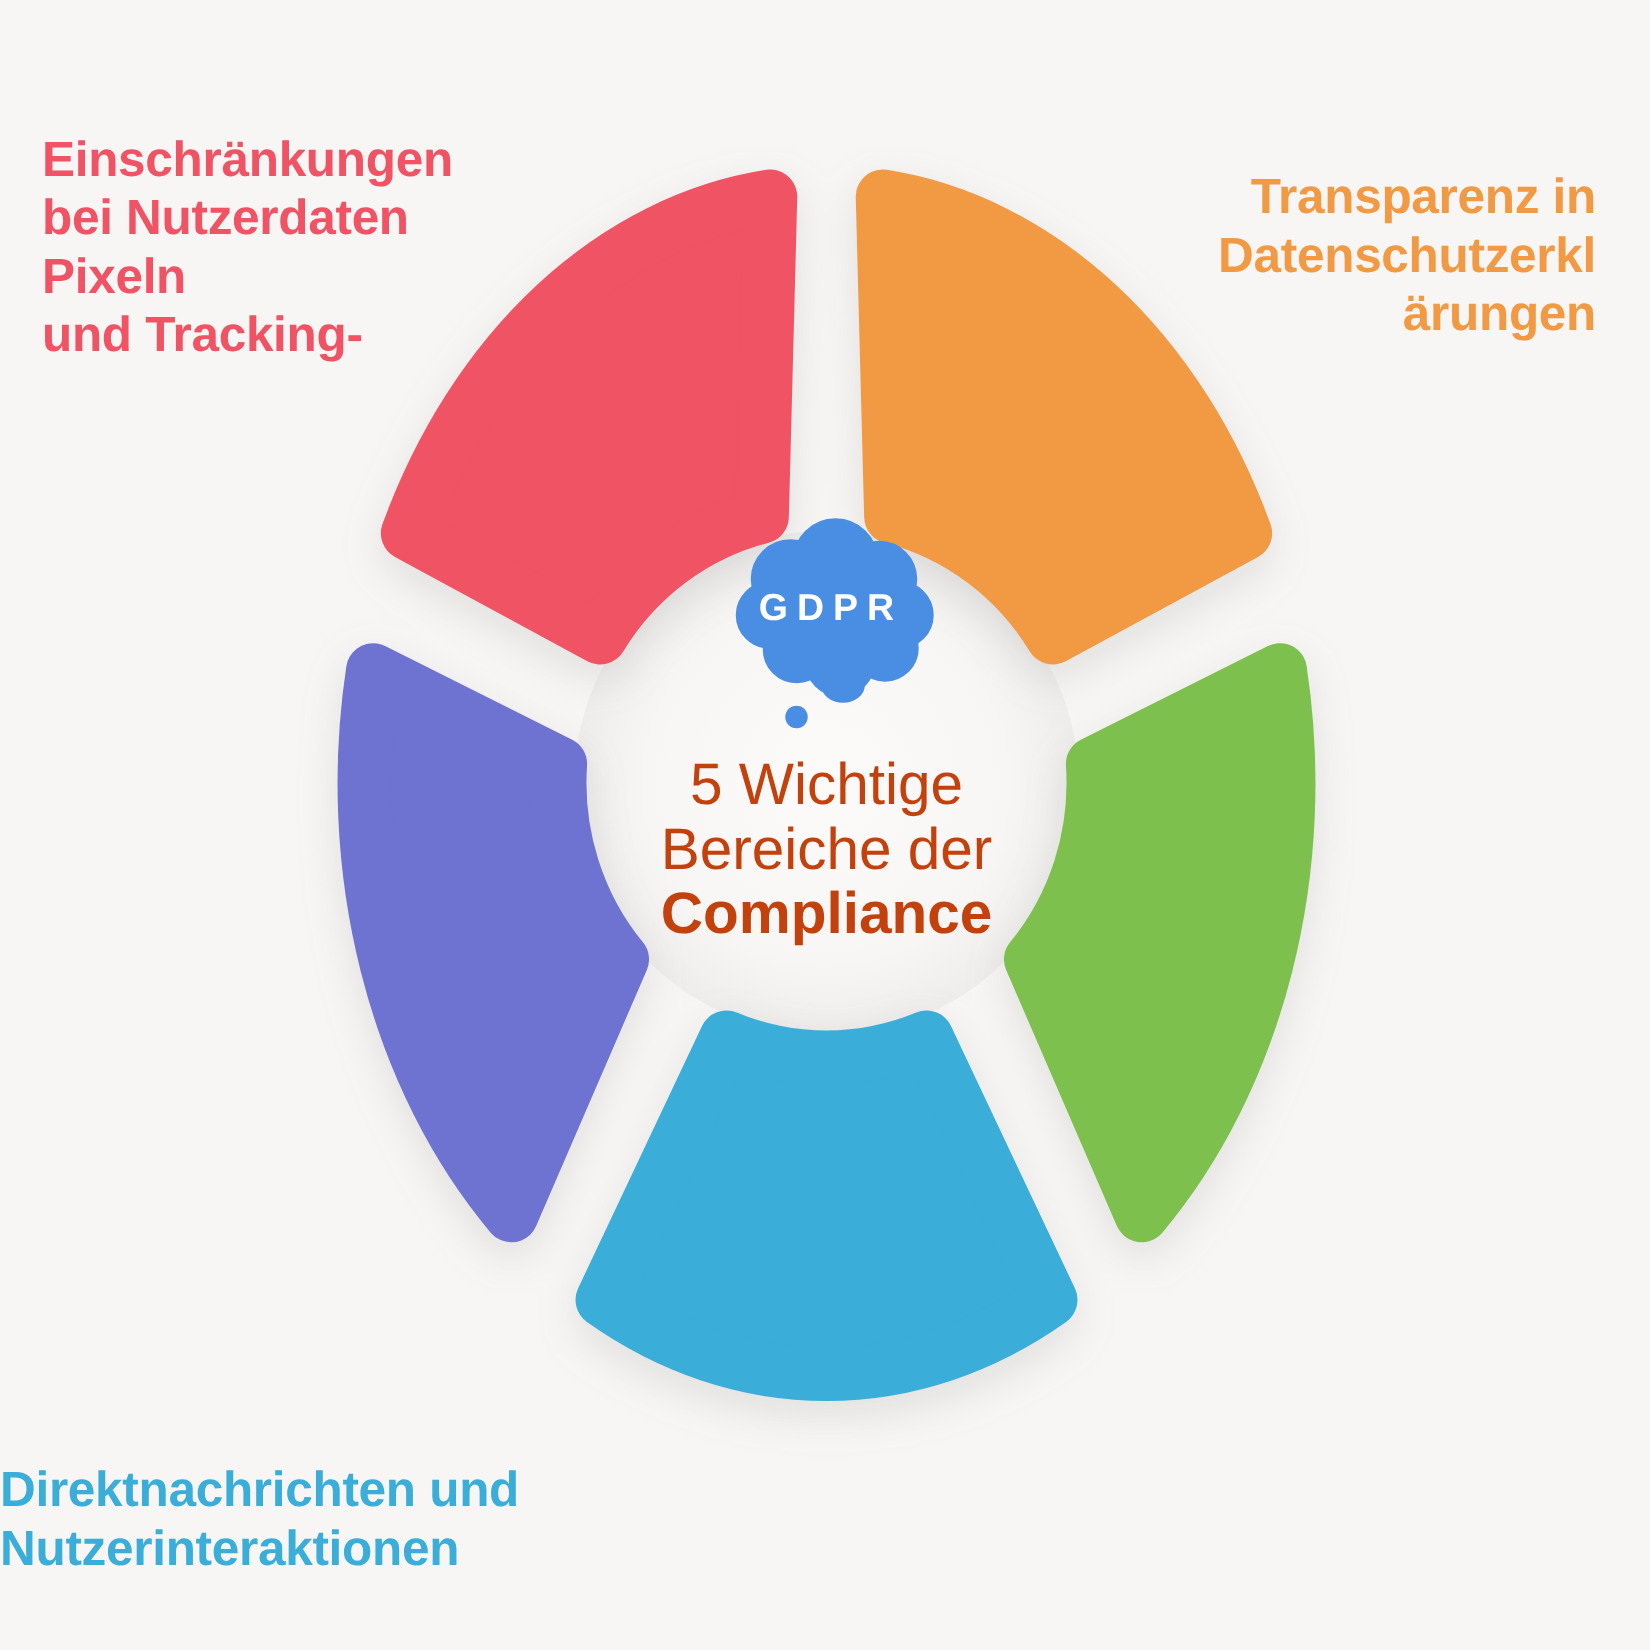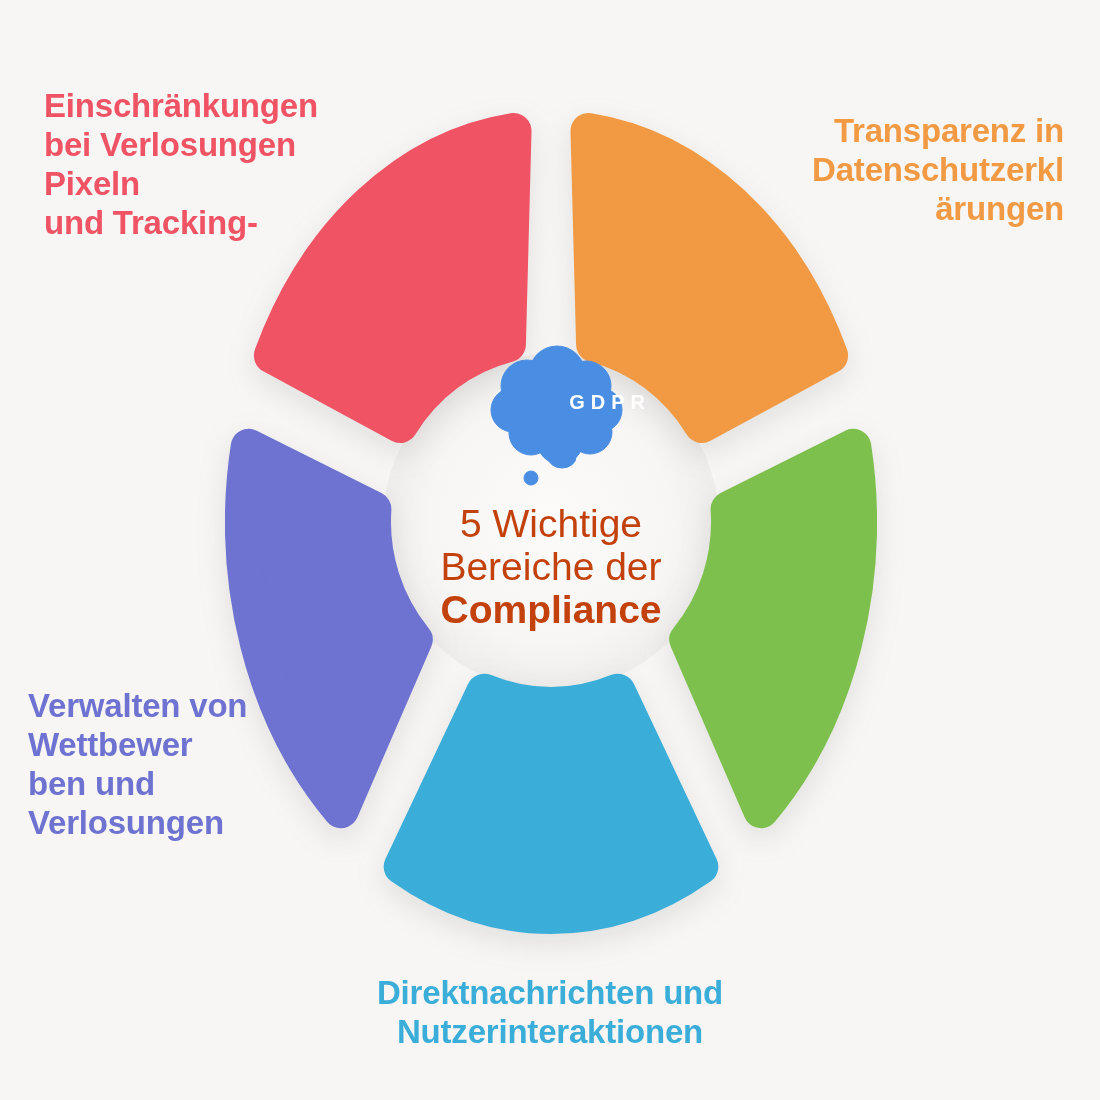--- a/index.html
+++ b/index.html
@@ -20,21 +20,21 @@
   .side-label {
     position: absolute;
     z-index: 2;
     font-size: 33px;
     line-height: 39px;
     font-weight: bold;
     letter-spacing: -0.2px;
   }
   .align-right { text-align: right; margin-top: 25px; }
   .align-left  { text-align: left; }
-  .align-center{ text-align: center; }
+  .align-center{ text-align: left; }
 
   .center-title {
     position: absolute;
     z-index: 2;
     left: 351px;
     top: 502px;
     width: 400px;
     text-align: center;
     color: #c2410c;
     font-size: 39px;
@@ -42,23 +42,23 @@
     font-weight: normal;
   }
   .center-title .bold { font-weight: bold; }
 
   .gdpr-label {
     position: absolute;
     z-index: 3;
     left: 451px;
     top: 391px;
     width: 200px;
-    text-align: right;
+    text-align: center;
     color: #ffffff;
-    font-size: 20px;
+    font-size: 25px;
     font-weight: bold;
     letter-spacing: 6px;
     text-indent: 6px; 
   }
 </style>
 </head>
 <body>
 
 <div class="stage">
 
@@ -102,39 +102,33 @@
   </svg>
 
   <div class="gdpr-label" style="color: rgb(255, 255, 255);">GDPR</div>
 
   <div class="center-title">
     <div>5 Wichtige</div>
     <div>Bereiche der</div>
     <div class="bold">Compliance</div>
   </div>
 
-  <div class="side-label align-left" style="left: 28px; top: 86px; width: 320px; color: rgb(239, 83, 100); margin-left: 16px;">
+  <div class="side-label align-left" style="left: 28px; top: 86px; width: 320px; color: rgb(239, 83, 100);">
     <div>Einschränkungen</div>
-    <div>bei Verlosungen</div>
+    <div>bei Nutzerdaten</div>
     <div>Pixeln</div>
     <div>und Tracking-</div>
   </div>
 
   <div class="side-label align-right" style="right: 36px; top: 86px; width: 300px; color: rgb(242, 154, 67);">
     <div>Transparenz in</div>
     <div>Datenschutzerkl</div>
     <div>ärungen</div>
   </div>
 
 
   <div class="side-label align-center" style="left: 0px; right: 0px; top: 973px; color: rgb(58, 173, 217);">
     <div>Direktnachrichten und</div>
     <div>Nutzerinteraktionen</div>
   </div>
 
-  <div class="side-label align-left" style="left: 28px; top: 686px; width: 260px; color: rgb(110, 114, 208);">
-    <div>Verwalten von</div>
-    <div>Wettbewer</div>
-    <div>ben und</div>
-    <div>Verlosungen</div>
-  </div>
 
 </div>
 
 </body></html>

